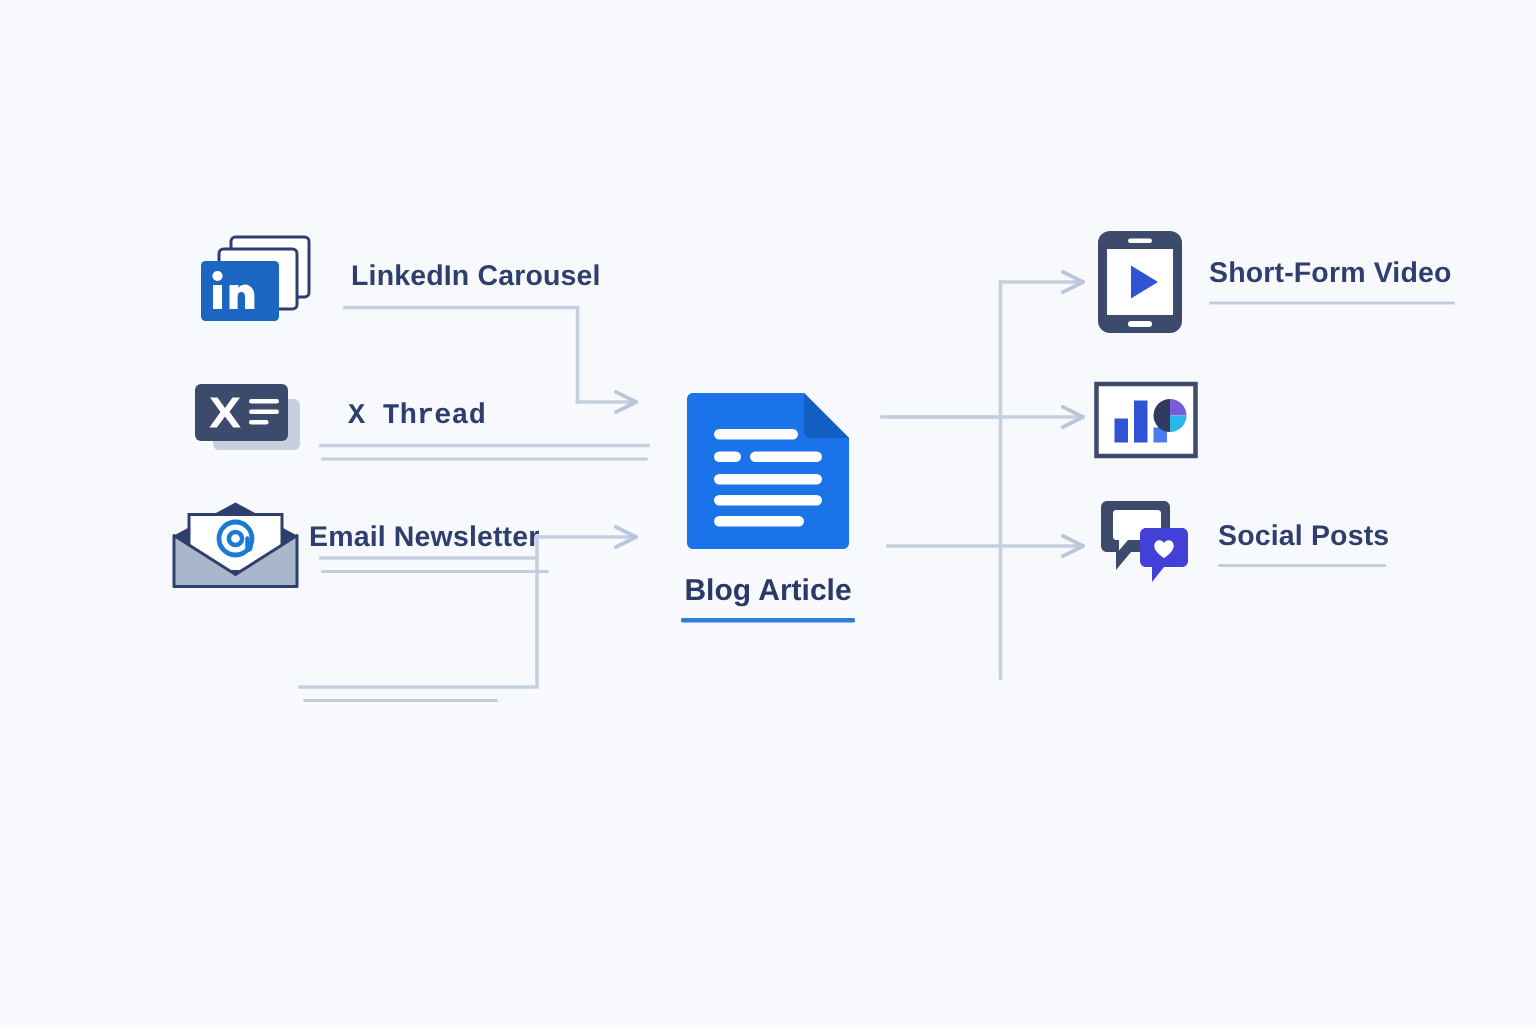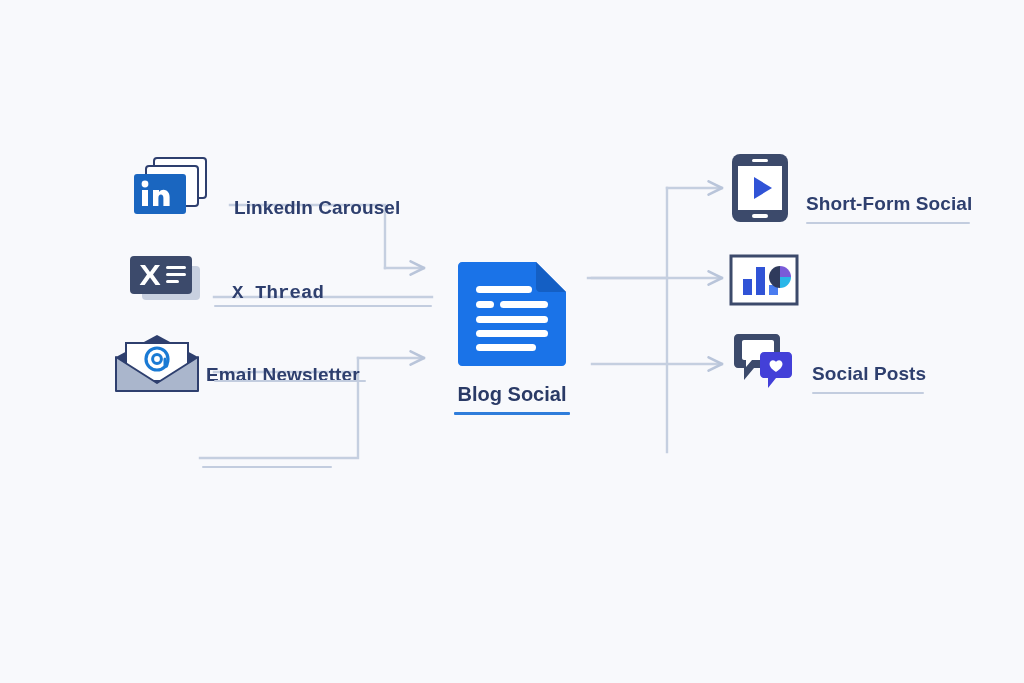--- a/index.html
+++ b/index.html
@@ -4,21 +4,21 @@
 <style>
   html,body{margin:0;padding:0;}
   body{
     width:1024px;height:683px;
     background:#f8f9fc;
     font-family:"Liberation Sans", sans-serif;
     overflow:hidden;
   }
   #stage{position:relative;width:1024px;height:683px;}
   svg.layer{position:absolute;left:0;top:0;width:1024px;height:683px;}
-  .node{position:absolute;display:flex;align-items:flex-end;}
+  .node{position:absolute;display:flex;align-items:center;}
   .label{
     color:#2e3f6e;
     font-weight:bold;
     font-size:19px;
     letter-spacing:.1px;
     white-space:nowrap;
     line-height:1;
   }
   .label-wrap{display:flex;flex-direction:column;}
   .underline{height:2px;background:#c3cddf;margin-top:9px;border-radius:1px;}
@@ -125,34 +125,34 @@
       <path d="M6,8 C6,5.8 7.8,4 10,4 L84,4 L114,34 L114,104
                C114,106.2 112.2,108 110,108 L10,108 C7.8,108 6,106.2 6,104 Z" fill="#1a73e8"></path>
       <path d="M84,4 L114,34 L88,34 C85.8,34 84,32.2 84,30 Z" fill="#145fc4"></path>
       <rect x="24" y="28" width="56" height="7" rx="3.5" fill="#ffffff"></rect>
       <rect x="24" y="43" width="18" height="7" rx="3.5" fill="#ffffff"></rect>
       <rect x="48" y="43" width="48" height="7" rx="3.5" fill="#ffffff"></rect>
       <rect x="24" y="58" width="72" height="7" rx="3.5" fill="#ffffff"></rect>
       <rect x="24" y="72" width="72" height="7" rx="3.5" fill="#ffffff"></rect>
       <rect x="24" y="86" width="60" height="7" rx="3.5" fill="#ffffff"></rect>
     </svg>
-    <div class="center-label">Blog Social</div>
+    <div class="center-label">Blog Article</div>
     <div class="underline accent" style="width:116px;margin-top:8px;"></div>
   </div>
 
   <div class="node" style="left:730px;top:152px;">
     <svg class="icon" width="60" height="72" viewBox="0 0 60 72">
       <rect x="2" y="2" width="56" height="68" rx="8" fill="#3c4a6b"></rect>
       <rect x="8" y="14" width="44" height="44" fill="#ffffff"></rect>
       <rect x="22" y="7" width="16" height="3" rx="1.5" fill="#ffffff"></rect>
       <rect x="22" y="62" width="16" height="4" rx="2" fill="#ffffff"></rect>
       <path d="M24,25 L42,36 L24,47 Z" fill="#3053d6"></path>
     </svg>
     <div class="label-wrap" style="margin-left:16px;">
-      <div class="label">Short-Form Social</div>
+      <div class="label">Short-Form Video</div>
       <div class="underline" style="width:164px;"></div>
     </div>
   </div>
 
   <div class="node" style="left:728px;top:253px;">
     <svg class="icon" width="72" height="54" viewBox="0 0 72 54">
       <rect x="3" y="3" width="66" height="48" fill="#ffffff" stroke="#3c4a6b" stroke-width="3"></rect>
       <rect x="15" y="26" width="9" height="16" fill="#3053d6"></rect>
       <rect x="28" y="14" width="9" height="28" fill="#3053d6"></rect>
       <rect x="41" y="32" width="9" height="10" fill="#4a7cf0"></rect>

